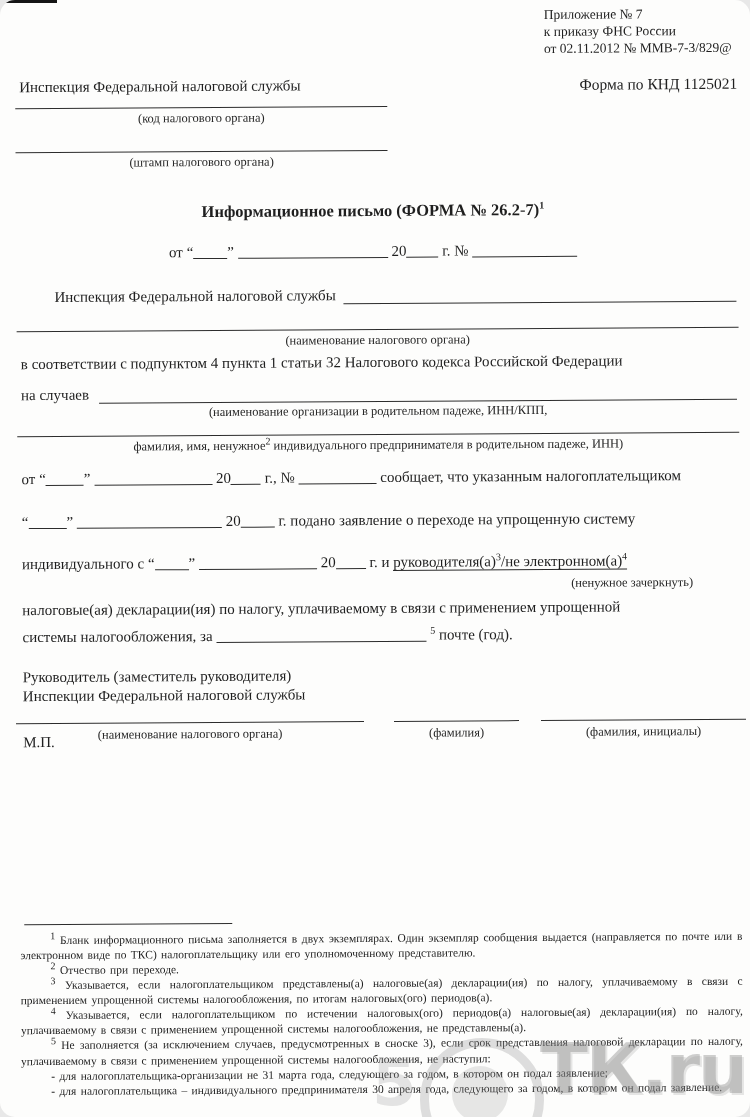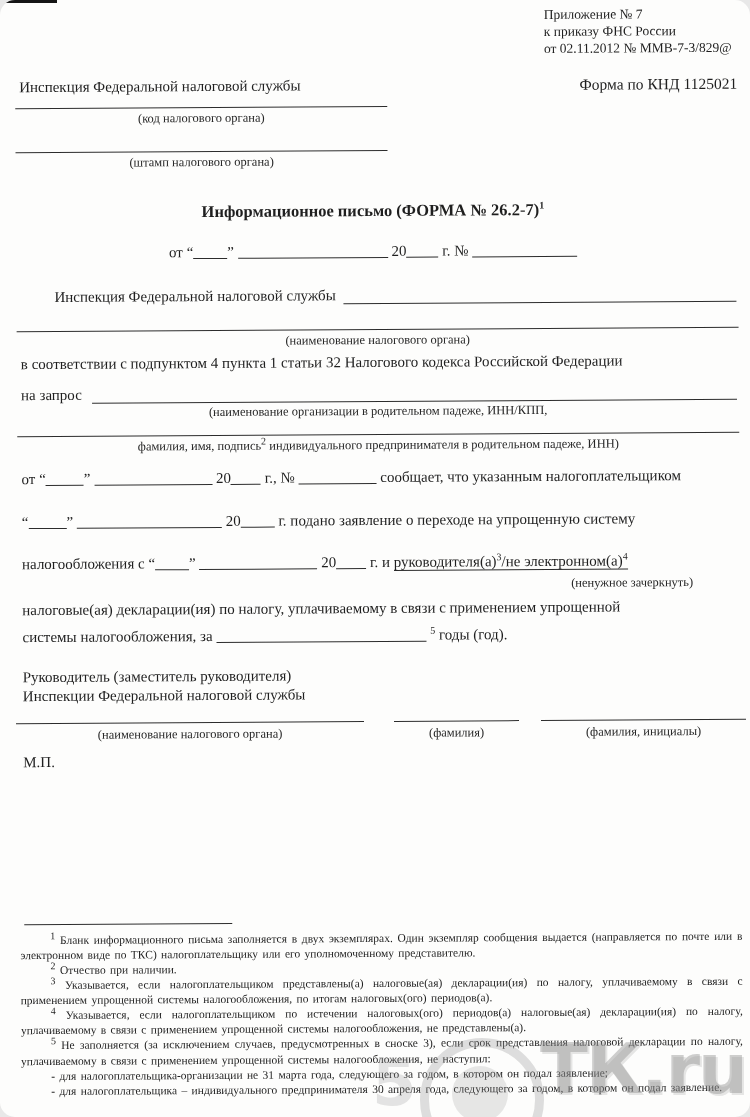--- a/index.html
+++ b/index.html
@@ -53,21 +53,21 @@
   #bodyline5{left:22px;top:626px;width:716px;}
 
   
   #sig-head{left:22px;top:666px;width:500px;}
   #sigline1{left:15px;top:721px;width:348px;border-bottom:1px solid #2c2c2c;height:0;}
   #sigline2{left:393px;top:721px;width:125px;border-bottom:1px solid #2c2c2c;height:0;}
   #sigline3{left:540px;top:721px;width:205px;border-bottom:1px solid #2c2c2c;height:0;}
   #sigcap1{left:15px;top:726px;width:348px;}
   #sigcap2{left:393px;top:726px;width:125px;}
   #sigcap3{left:540px;top:726px;width:205px;}
-  #mp{left:22px;top:751px;}
+  #mp{left:22px;top:731px;}
 
   
   #fnsep{left:22px;top:922px;width:208px;border-bottom:1px solid #2c2c2c;height:0;}
   #footnotes{left:18px;top:931px;width:722px;font-size:11.5px;line-height:1.31;text-align:justify;word-spacing:1.5px;}
   .fn{text-indent:30px;}
   .fn-item{text-indent:30px;}
 
   
   #corner-streak{left:0;top:0;width:57px;height:3px;background:#151515;}
   #wm-text{
@@ -123,80 +123,80 @@
     <div class="abs sz15" id="bodyline1">
       <span class="lbl">Инспекция Федеральной налоговой службы</span>
         <span class="fill"></span>
     </div>
     <div class="abs" id="uline3"></div>
     <div class="abs cap" id="cap3">(наименование налогового органа)</div>
 
     <div class="abs sz15" id="bodyline2">в соответствии с подпунктом 4 пункта 1 статьи 32 Налогового кодекса Российской Федерации</div>
 
     <div class="abs sz15" id="bodyline3">
-      <span>на запрос</span>
+      <span>на случаев</span>
         <span class="fill"></span>
     </div>
     <div class="abs cap" id="cap4">(наименование организации в родительном падеже, ИНН/КПП,</div>
     <div class="abs" id="uline4"></div>
     <div class="abs cap" id="cap5">
-      <span>фамилия, имя, подпись</span><sup>2</sup>
+      <span>фамилия, имя, ненужное</span><sup>2</sup>
       <span>индивидуального предпринимателя в родительном падеже, ИНН)</span>
     </div>
 
     <div class="abs sz15 nowrap" id="dateline2">
       <span>от “</span><span class="blank w38"></span><span>”</span>
       <span class="blank w118"></span>
       <span>20</span><span class="blank w30"></span>
       <span>г., №</span>
       <span class="blank w78"></span>
       <span>сообщает, что указанным налогоплательщиком</span>
     </div>
 
     <div class="abs sz15 nowrap" id="dateline3">
       <span>“</span><span class="blank w38"></span><span>”</span>
       <span class="blank w145"></span>
       <span>20</span><span class="blank w34"></span>
       <span>г. подано заявление о переходе на упрощенную систему</span>
     </div>
 
     <div class="abs sz15 nowrap" id="dateline4">
-      <span>налогообложения с “</span><span class="blank w34"></span><span>”</span>
+      <span>индивидуального с “</span><span class="blank w34"></span><span>”</span>
       <span class="blank w118"></span>
       <span>20</span><span class="blank w30"></span>
       <span>г. и</span>
       <span class="ul"><span>руководителя(а)</span><sup>3</sup><span>/не электронном(а)</span><sup>4</sup></span>
     </div>
     <div class="abs cap" id="cap6">(ненужное зачеркнуть)</div>
 
     <div class="abs sz15" id="bodyline4">налоговые(ая) декларации(ия) по налогу, уплачиваемому в связи с применением упрощенной</div>
 
     <div class="abs sz15 nowrap" id="bodyline5">
       <span>системы налогообложения, за</span>
       <span class="blank w210"></span>
       <sup>5</sup>
-      <span>годы (год).</span>
+      <span>почте (год).</span>
     </div>
 
     <div class="abs sz15" id="sig-head">
       <div>Руководитель (заместитель руководителя)</div>
       <div>Инспекции Федеральной налоговой службы</div>
     </div>
     <div class="abs" id="sigline1"></div>
     <div class="abs" id="sigline2"></div>
     <div class="abs" id="sigline3"></div>
     <div class="abs cap" id="sigcap1">(наименование налогового органа)</div>
     <div class="abs cap" id="sigcap2">(фамилия)</div>
     <div class="abs cap" id="sigcap3">(фамилия, инициалы)</div>
     <div class="abs sz15" id="mp">М.П.</div>
 
     <div class="abs" id="fnsep"></div>
     <div class="abs" id="footnotes">
       <div class="fn"><sup>1</sup> <span>Бланк информационного письма заполняется в двух экземплярах. Один экземпляр сообщения выдается (направляется по почте или в электронном виде по ТКС) налогоплательщику или его уполномоченному представителю.</span></div>
-      <div class="fn"><sup>2</sup> <span>Отчество при наличии.</span></div>
+      <div class="fn"><sup>2</sup> <span>Отчество при переходе.</span></div>
       <div class="fn"><sup>3</sup> <span>Указывается, если налогоплательщиком представлены(а) налоговые(ая) декларации(ия) по налогу, уплачиваемому в связи с применением упрощенной системы налогообложения, по итогам налоговых(ого) периодов(а).</span></div>
       <div class="fn"><sup>4</sup> <span>Указывается, если налогоплательщиком по истечении налоговых(ого) периодов(а) налоговые(ая) декларации(ия) по налогу, уплачиваемому в связи с применением упрощенной системы налогообложения, не представлены(а).</span></div>
       <div class="fn">
         <div><sup>5</sup> <span>Не заполняется (за исключением случаев, предусмотренных в сноске 3), если срок представления налоговой декларации по налогу, уплачиваемому в связи с применением упрощенной системы налогообложения, не наступил:</span></div>
         <div class="fn-item">- для налогоплательщика-организации не 31 марта года, следующего за годом, в котором он подал заявление;</div>
         <div class="fn-item">- для налогоплательщика – индивидуального предпринимателя 30 апреля года, следующего за годом, в котором он подал заявление.</div>
       </div>
     </div>
   </div>
 

